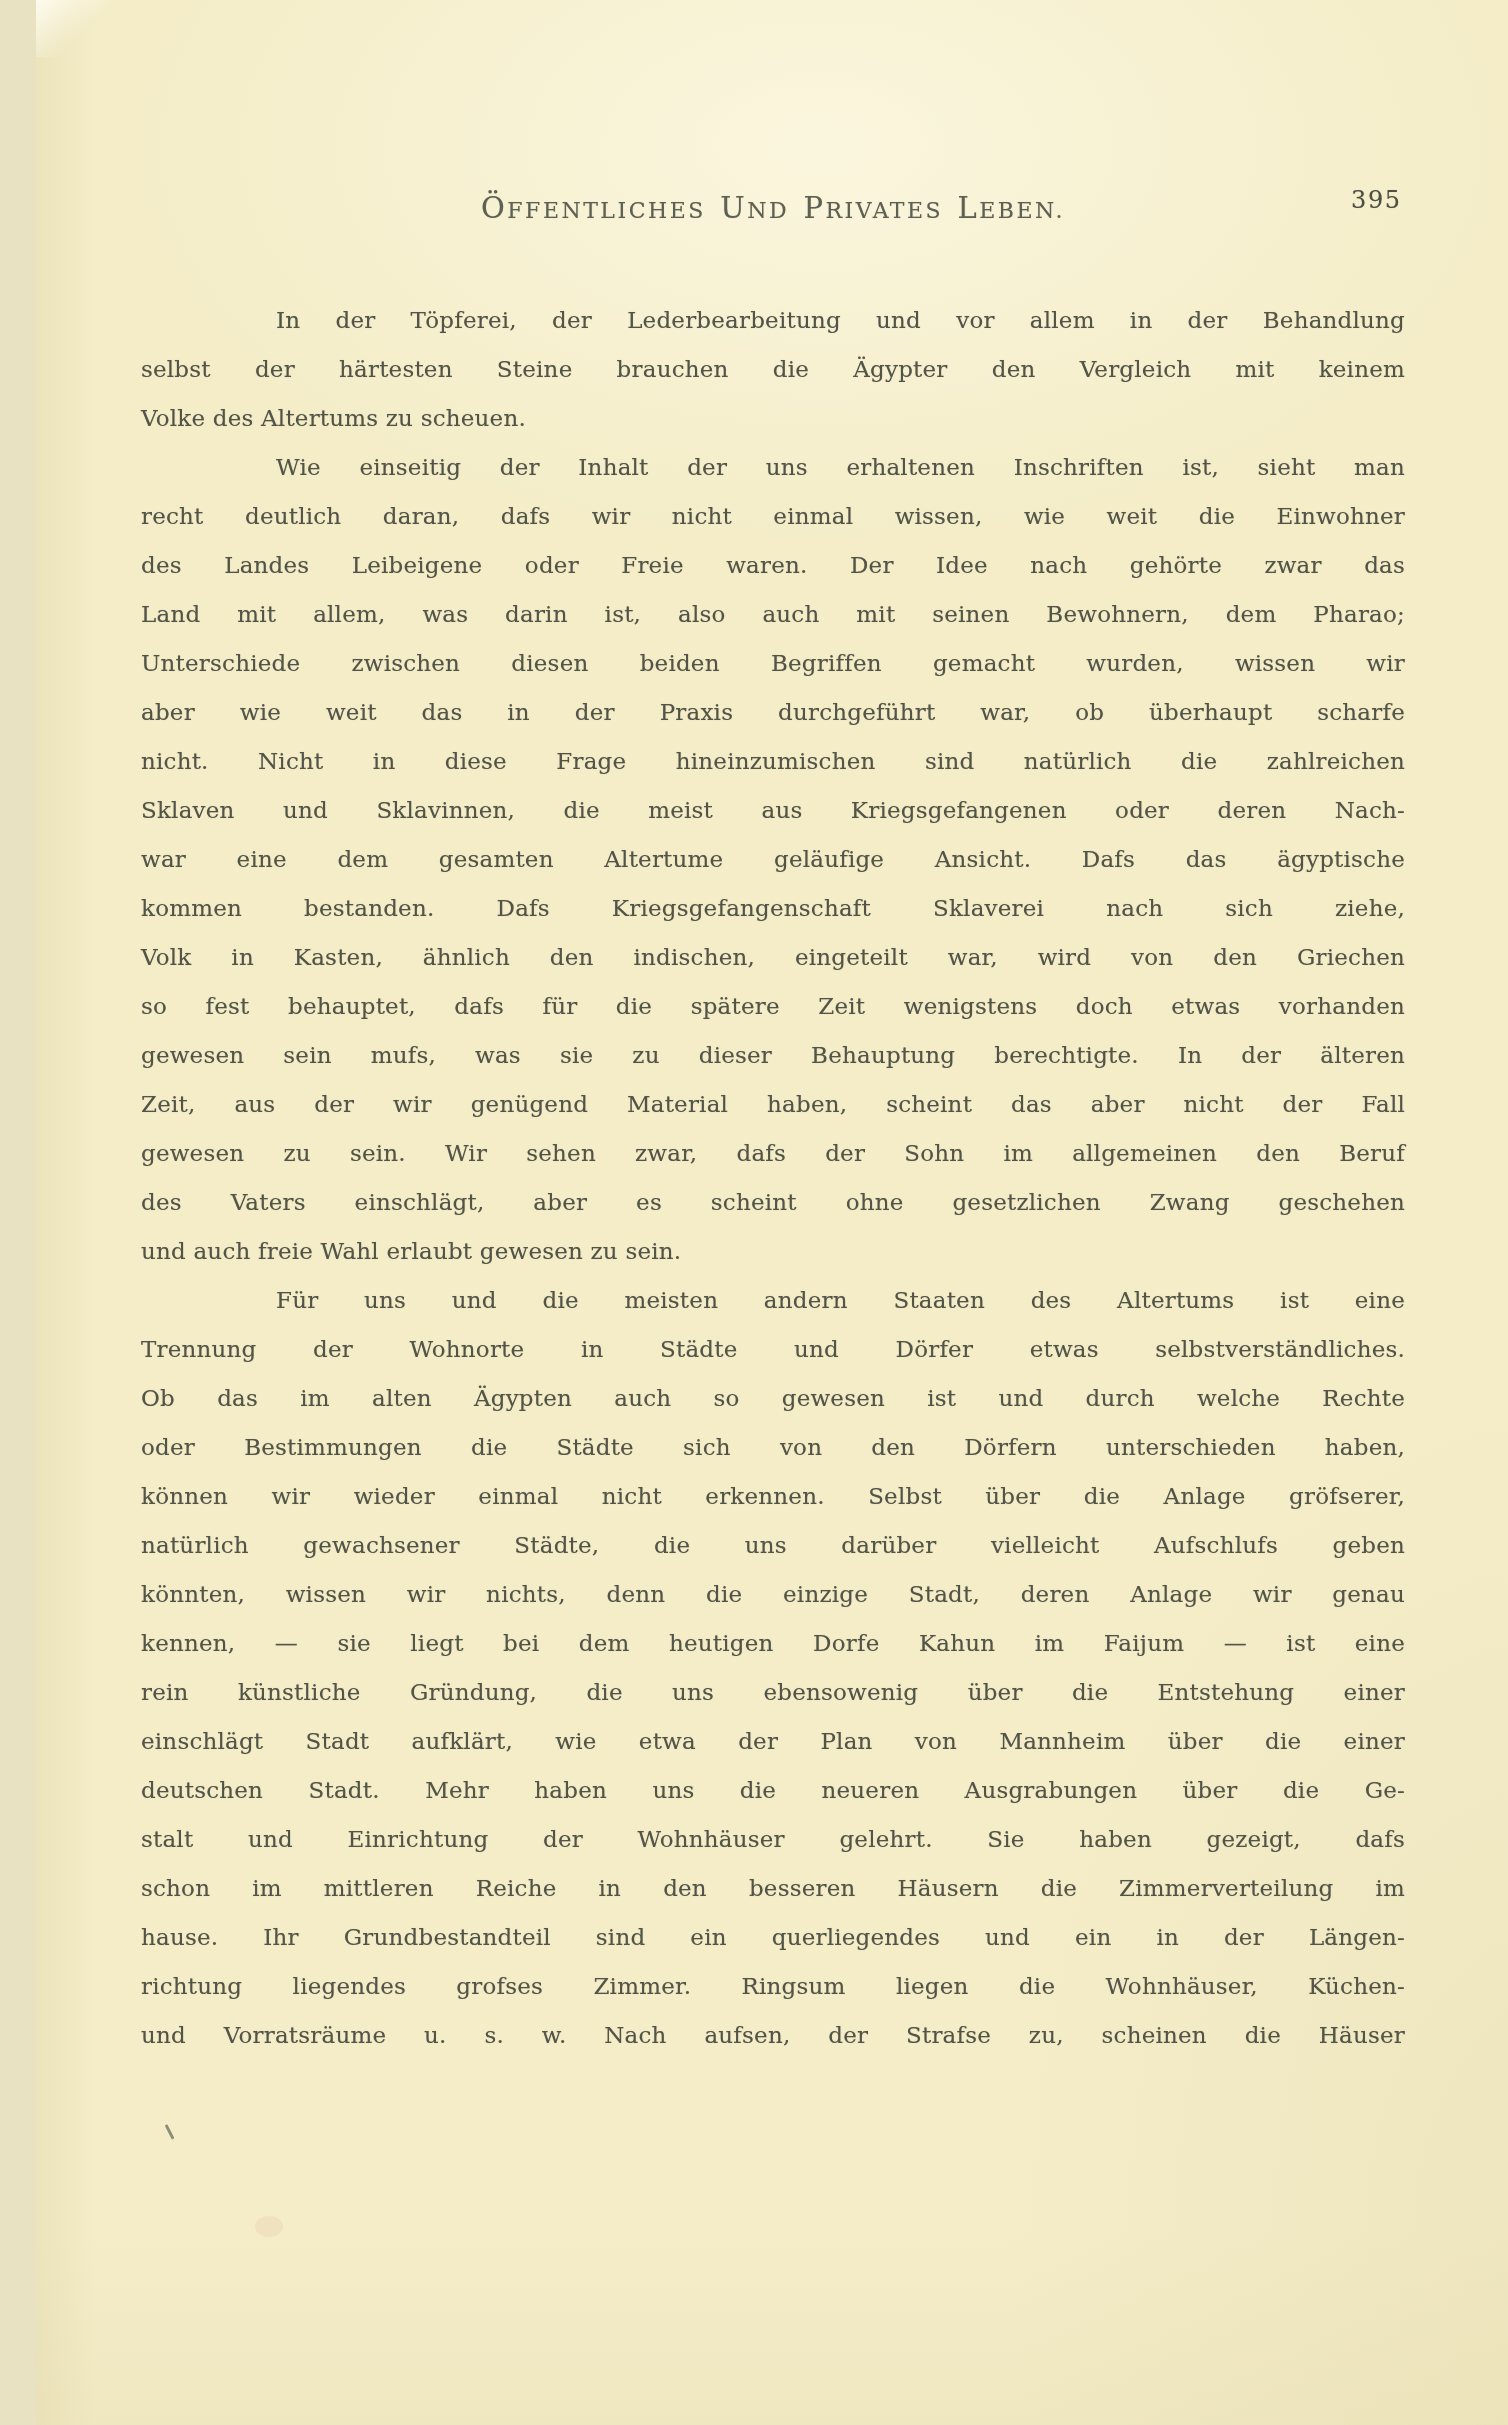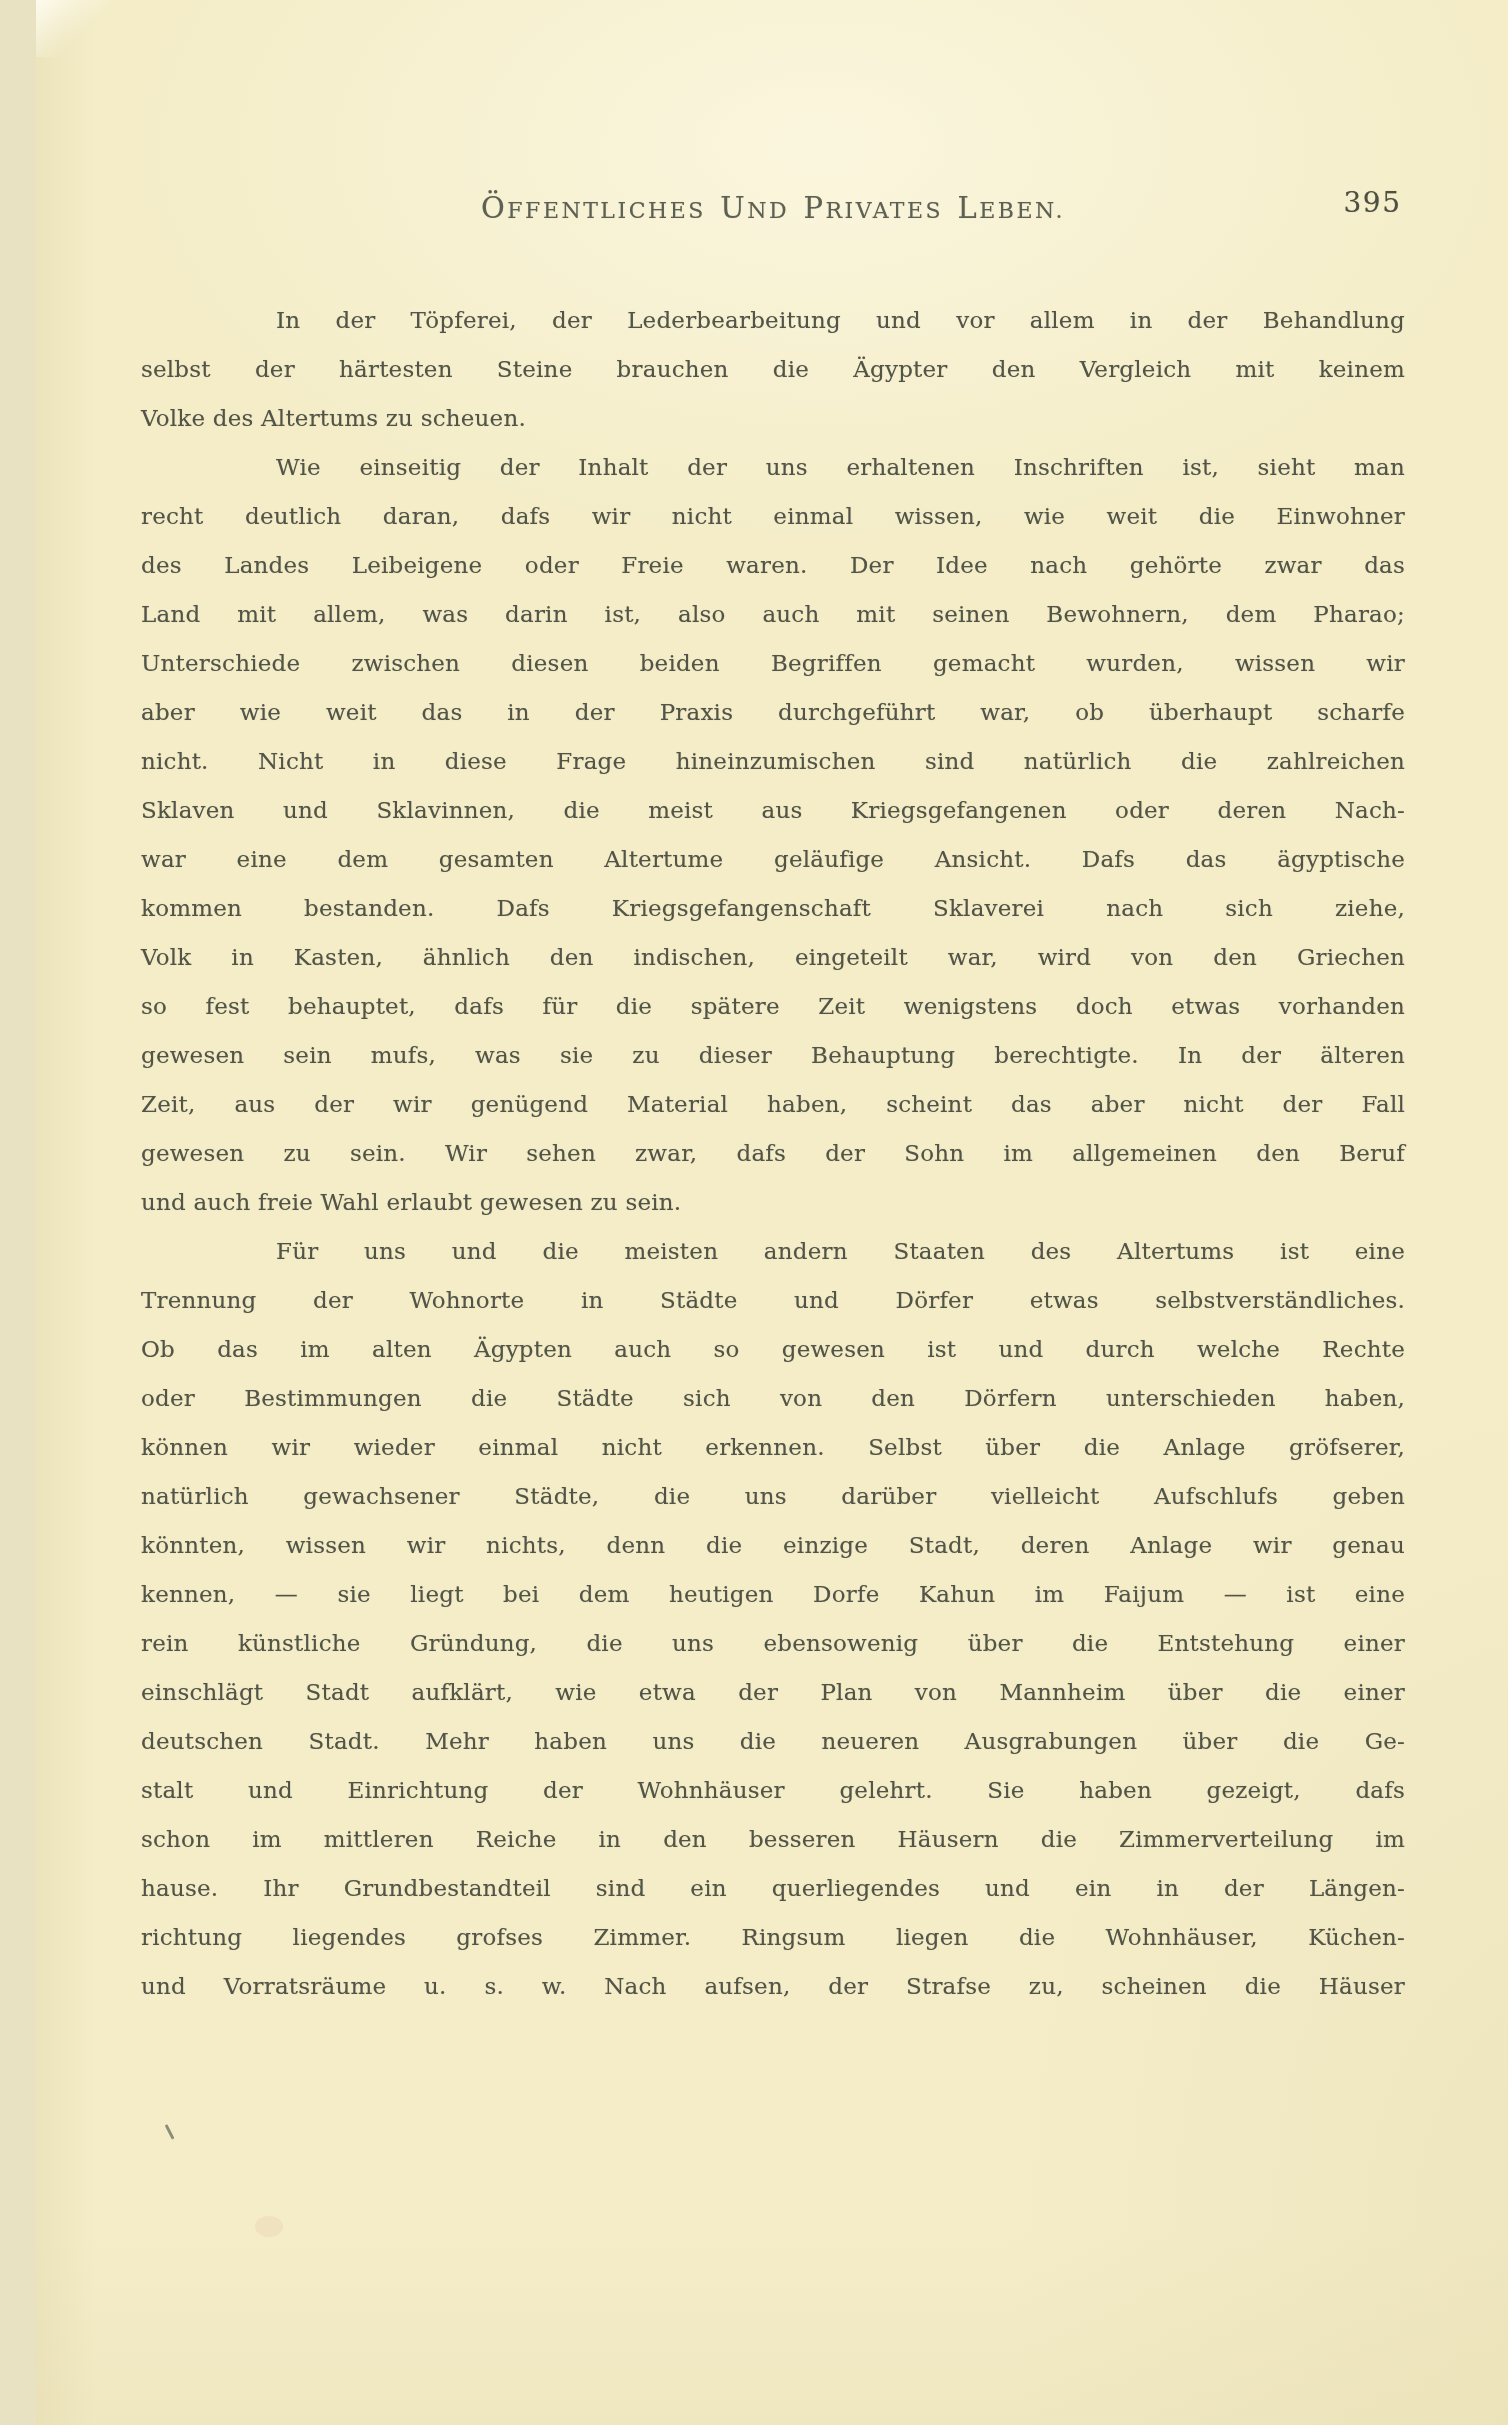--- a/index.html
+++ b/index.html
@@ -44,21 +44,21 @@
     white-space: nowrap;
     text-shadow: 0 0 0.8px rgba(93,96,82,0.4);
   }
   .running-title .initial {
     font-size: 29px;
   }
   .page-number {
     position: absolute;
     right: 3.3px;
     top: -4.9px;
-    font-size: 28px;
+    font-size: 24px;
     letter-spacing: 1.6px;
     color: #4c4f42;
     text-shadow: 0 0 0.8px rgba(76,79,66,0.4);
     text-align: center;
   }
   .text-block {
     position: absolute;
     left: 105px;
     top: 296px;
     width: 1264px;
@@ -125,20 +125,21 @@
         <div class="line">aber wie weit das in der Praxis durchgeführt war, ob überhaupt scharfe</div>
         <div class="line">nicht. Nicht in diese Frage hineinzumischen sind natürlich die zahlreichen</div>
         <div class="line">Sklaven und Sklavinnen, die meist aus Kriegsgefangenen oder deren Nach-</div>
         <div class="line">war eine dem gesamten Altertume geläufige Ansicht. Dafs das ägyptische</div>
         <div class="line">kommen bestanden. Dafs Kriegsgefangenschaft Sklaverei nach sich ziehe,</div>
         <div class="line">Volk in Kasten, ähnlich den indischen, eingeteilt war, wird von den Griechen</div>
         <div class="line">so fest behauptet, dafs für die spätere Zeit wenigstens doch etwas vorhanden</div>
         <div class="line">gewesen sein mufs, was sie zu dieser Behauptung berechtigte. In der älteren</div>
         <div class="line">Zeit, aus der wir genügend Material haben, scheint das aber nicht der Fall</div>
         <div class="line">gewesen zu sein. Wir sehen zwar, dafs der Sohn im allgemeinen den Beruf</div>
+        <div class="line">des Vaters einschlägt, aber es scheint ohne gesetzlichen Zwang geschehen</div>
         <div class="line endline">und auch freie Wahl erlaubt gewesen zu sein.</div>
       </div>
       <div class="paragraph">
         <div class="line indent">Für uns und die meisten andern Staaten des Altertums ist eine</div>
         <div class="line">Trennung der Wohnorte in Städte und Dörfer etwas selbstverständliches.</div>
         <div class="line">Ob das im alten Ägypten auch so gewesen ist und durch welche Rechte</div>
         <div class="line">oder Bestimmungen die Städte sich von den Dörfern unterschieden haben,</div>
         <div class="line">können wir wieder einmal nicht erkennen. Selbst über die Anlage gröfserer,</div>
         <div class="line">natürlich gewachsener Städte, die uns darüber vielleicht Aufschlufs geben</div>
         <div class="line">könnten, wissen wir nichts, denn die einzige Stadt, deren Anlage wir genau</div>

